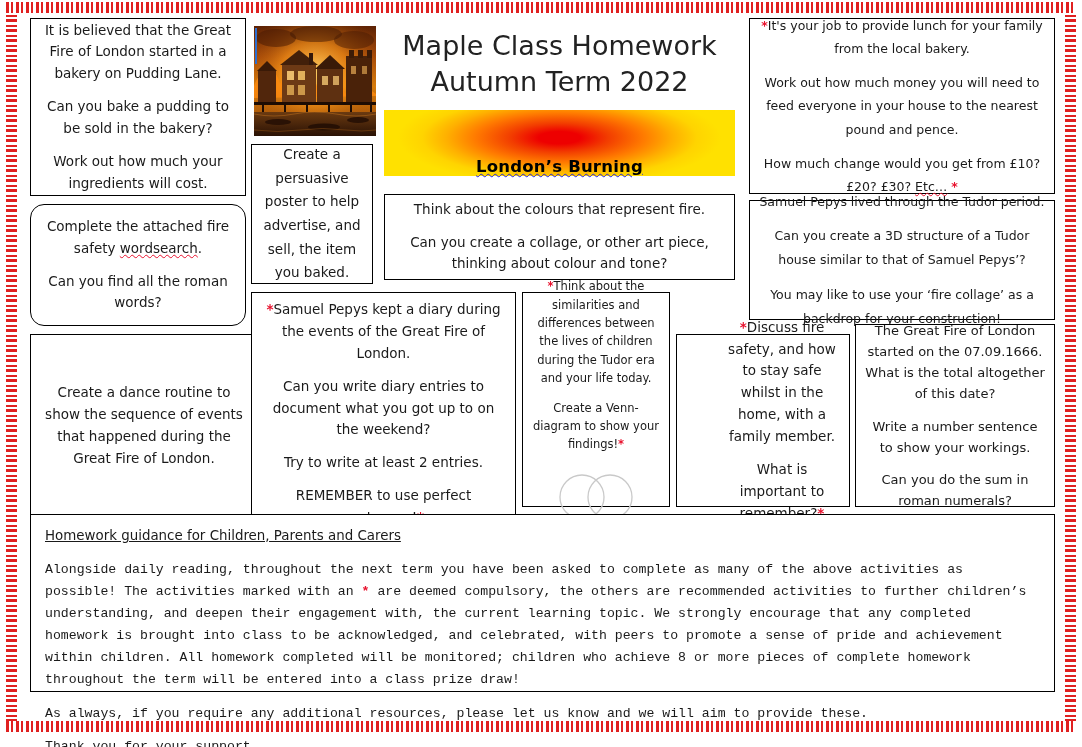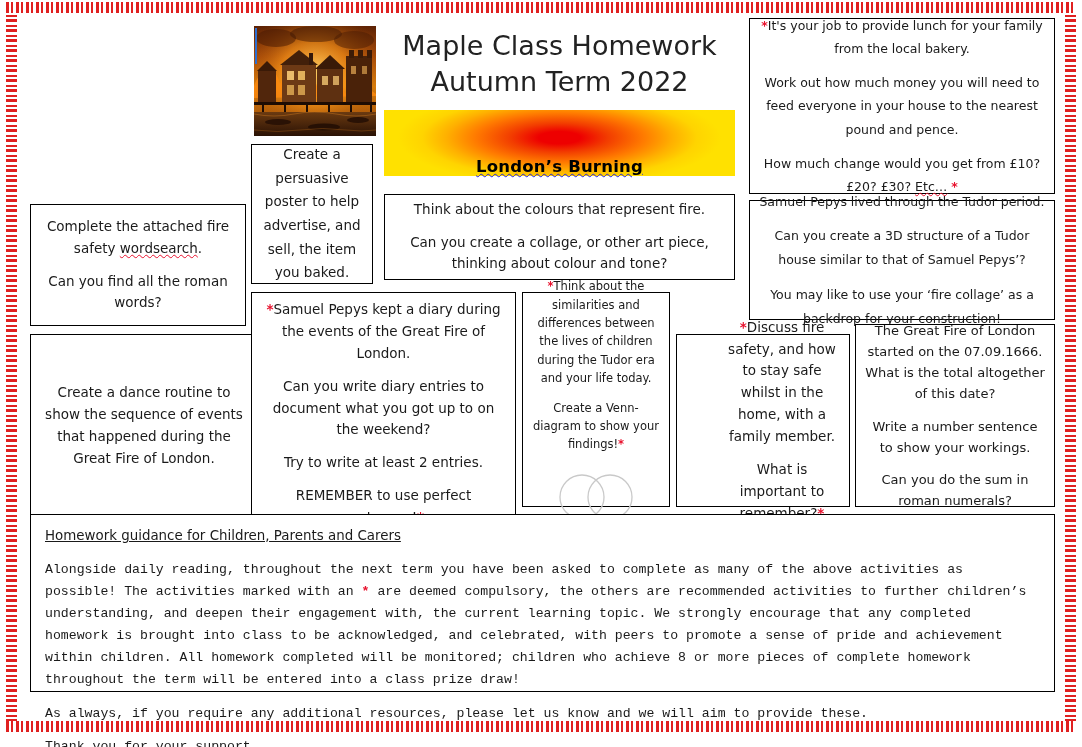--- a/index.html
+++ b/index.html
@@ -84,21 +84,21 @@
   }
   .sq-blue {
     text-decoration: underline;
     text-decoration-style: wavy;
     text-decoration-color: #2222dd;
     text-decoration-thickness: 1px;
   }
 
   
   #b-bakery   { left: 8px;   top: 4px;   width: 216px; height: 178px; font-size: 13.5px; }
-  #b-word     { left: 8px;   top: 190px; width: 216px; height: 122px; font-size: 13.5px; }
+  #b-word     { left: 8px;   top: 190px; width: 216px; height: 122px; font-size: 13.5px; border-radius: 14px; }
   #b-dance    { left: 8px;   top: 320px; width: 228px; height: 184px; font-size: 13.5px; }
 
   #b-poster   { left: 229px; top: 130px; width: 122px; height: 140px; font-size: 13.5px; line-height: 1.75; align-items: flex-end;}
   #b-diary    { left: 229px; top: 278px; width: 265px; height: 244px; font-size: 13.5px; }
 
   #b-venn     { left: 500px; top: 278px; width: 148px; height: 215px; font-size: 11.5px; line-height: 1.6; }
   #b-art      { left: 362px; top: 180px; width: 351px; height: 86px;  font-size: 13.5px; }
 
   #b-safety   { left: 654px; top: 320px; width: 174px; height: 173px; font-size: 13.5px; padding-left: 47px; }
   #b-date     { left: 833px; top: 310px; width: 200px; height: 183px; font-size: 13px; }
@@ -246,20 +246,25 @@
         <rect x="0" y="86" width="122" height="24" fill="url(#water)"></rect>
         <ellipse cx="24" cy="96" rx="13" ry="3" fill="#2a1205"></ellipse>
         <ellipse cx="70" cy="101" rx="16" ry="3.5" fill="#261004"></ellipse>
         <ellipse cx="104" cy="94" rx="11" ry="3" fill="#2a1205"></ellipse>
         <path d="M0 88 q20 4 40 0 q20 -4 42 0 q20 4 40 0" stroke="#c9781f" stroke-width="1" fill="none" opacity="0.45"></path>
         <path d="M0 104 q24 3 46 0 q22 -3 46 0 q16 2 30 0" stroke="#b8691a" stroke-width="1" fill="none" opacity="0.35"></path>
       </svg>
     </div>
     <div id="text-cursor"></div>
 
+    <div class="box" id="b-bakery">
+      <p>It is believed that the Great Fire of London started in a bakery on Pudding Lane.</p>
+      <p>Can you bake a pudding to be sold in the bakery?</p>
+      <p>Work out how much your ingredients will cost.</p>
+    </div>
 
     <div class="box" id="b-word">
       <p><span>Complete the attached fire safety </span><span class="sq-red">wordsearch</span><span>.</span></p>
       <p>Can you find all the roman words?</p>
     </div>
 
     <div class="box" id="b-dance">
       <p>Create a dance routine to show the sequence of events that happened during the Great Fire of London.</p>
     </div>
 

